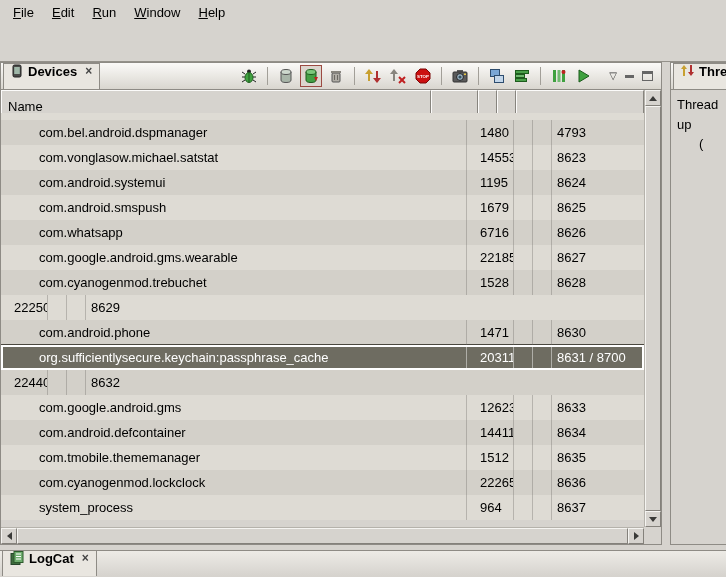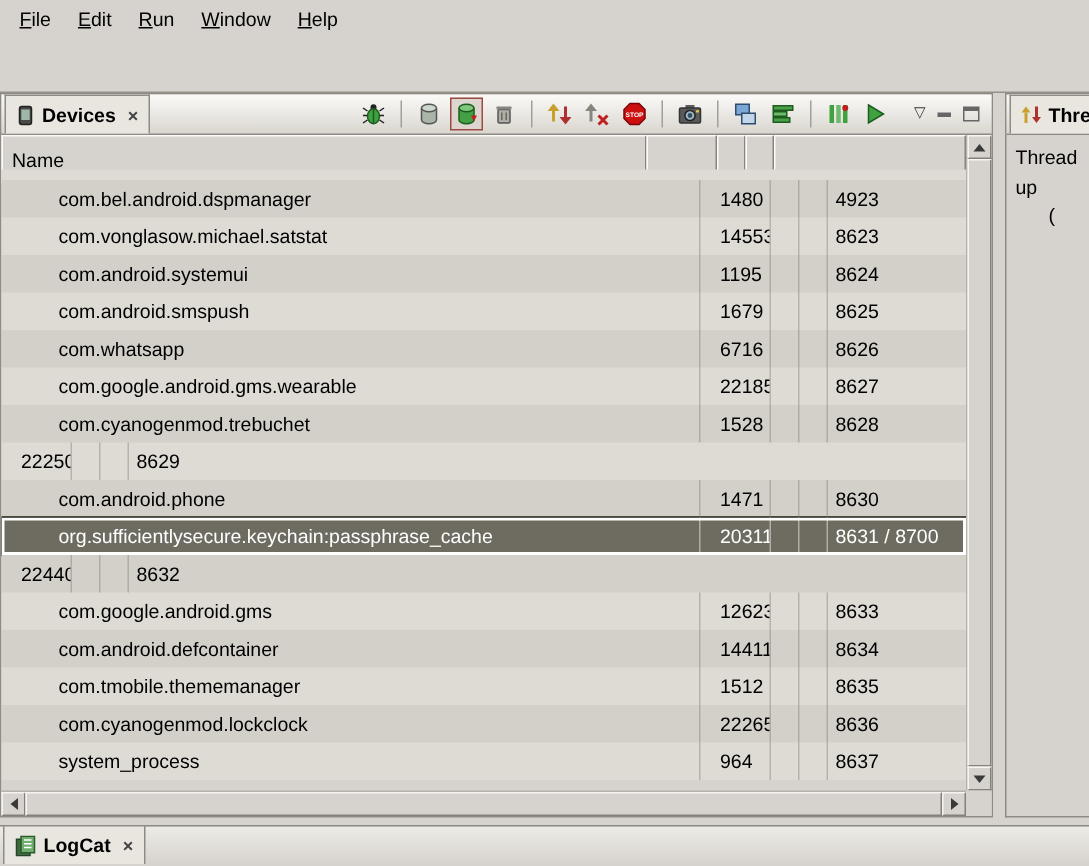--- a/index.html
+++ b/index.html
@@ -8,21 +8,21 @@
   .menubar{height:25px;display:flex;align-items:center;padding-left:4px;}
   .menu-item{padding:3px 9px;cursor:default;}
   .toolbar-strip{height:37px;border-bottom:1px solid #94918a;}
   .main{display:flex;height:483px;}
   .devices-panel{width:662px;border:1px solid #8e8b85;background:#d6d3ce;display:flex;flex-direction:column;}
   .v-sash{width:8px;}
   .threads-panel{flex:1;border:1px solid #8e8b85;border-right:none;display:flex;flex-direction:column;overflow:hidden;}
   
   .tabbar{flex:0 0 27px;height:27px;display:flex;align-items:flex-end;
     background:linear-gradient(#fbfaf8,#d9d6cf);border-bottom:1px solid #8e8b85;white-space:nowrap;}
-  .tab{height:26px;display:flex;align-items:center;gap:5px;padding:0 7px;background:#e9e6e0;
+  .tab{height:26px;display:flex;align-items:flex-start;gap:5px;padding:0 7px;background:#e9e6e0;
     border:1px solid #8e8b85;border-bottom:none;margin-left:2px;font-weight:bold;}
   .tab-close{color:#444;font-weight:bold;font-size:12px;padding-left:3px;cursor:default;}
   .tabicon svg{display:block;}
   
   .toolbar{display:flex;align-items:center;margin-left:auto;gap:3px;padding-right:4px;align-self:center;}
   .icon-btn{width:22px;height:22px;display:flex;align-items:center;justify-content:center;}
   .icon-btn.pressed{border:1px solid #9c4a42;background:#ddd6ce;}
   .tb-sep{width:1px;height:18px;background:#a29f98;margin:0 4px;}
   .win-controls{display:flex;align-items:center;gap:8px;padding:0 8px 0 10px;align-self:center;}
   .view-menu{font-size:10px;color:#333;line-height:1;}
@@ -213,21 +213,21 @@
           <div class="hcell h-port"></div>
         </div>
 
         <div class="rows">
           <div class="partial-row"></div>
         <div class="trow odd">
               <div class="cell c-name">com.bel.android.dspmanager</div>
               <div class="cell c-pid">1480</div>
               <div class="cell c-a"></div>
               <div class="cell c-b"></div>
-              <div class="cell c-port">4923</div>
+              <div class="cell c-port">4793</div>
             </div>
             <div class="trow even">
               <div class="cell c-name">com.vonglasow.michael.satstat</div>
               <div class="cell c-pid">14553</div>
               <div class="cell c-a"></div>
               <div class="cell c-b"></div>
               <div class="cell c-port">8623</div>
             </div>
             <div class="trow odd">
               <div class="cell c-name">com.android.systemui</div>

